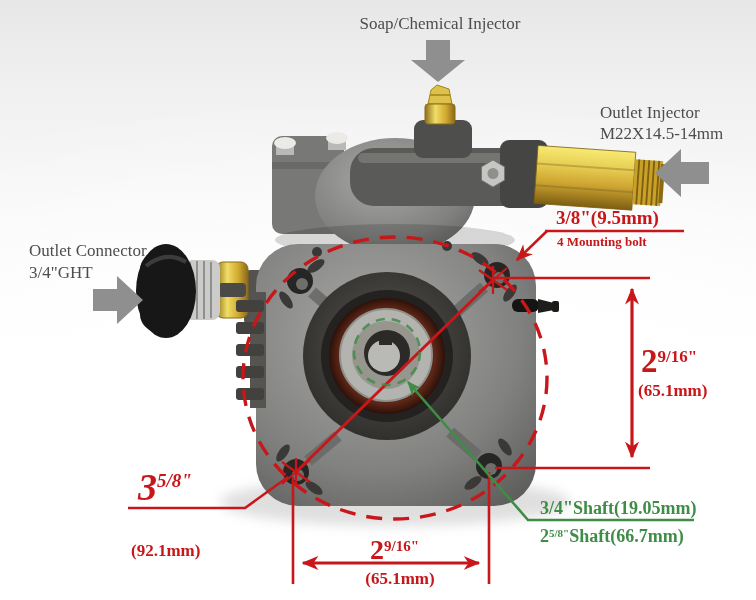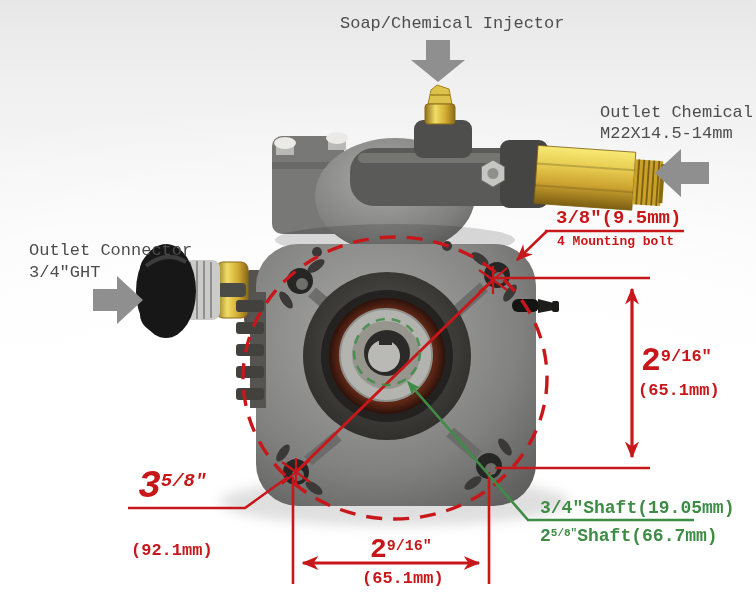--- a/index.html
+++ b/index.html
@@ -1,18 +1,18 @@
 <!DOCTYPE html>
 <html><head>
 <meta charset="utf-8">
 <style>
   html,body{margin:0;padding:0;background:#ffffff;}
   .stage{
     position:relative;width:756px;height:600px;overflow:hidden;
-    font-family:Liberation Mono, monospace;
+    font-family:Liberation Serif, serif;
     background:
       radial-gradient(130% 80% at 50% 96%, #ffffff 52%, rgba(255,255,255,0) 100%),
       linear-gradient(180deg,#e7e7e7 0%,#f0f0f0 14%,#fafafa 42%,#ffffff 72%);
   }
   svg.art{position:absolute;left:0;top:0;width:756px;height:600px;}
   .lbl{position:absolute;white-space:nowrap;}
   .gray{color:#4d4d4d;}
   .red{color:#c8171a;}
   .green{color:#3f8c46;}
   .soap-label{left:340px;top:14px;width:200px;text-align:center;font-size:17px;}
@@ -245,21 +245,21 @@
       </g>
       <g>
         <polygon points="143,300 117,276 117,289 93,289 93,311 117,311 117,324"></polygon>
       </g>
     </g>
   </svg>
 
   <div class="lbl gray soap-label">Soap/Chemical Injector</div>
 
   <div class="lbl gray outlet-label">
-    <div>Outlet Chemical</div>
+    <div>Outlet Injector</div>
     <div>M22X14.5-14mm</div>
   </div>
 
   <div class="lbl gray inlet-label">
     <div>Outlet Connector</div>
     <div>3/4"GHT</div>
   </div>
 
   <div class="lbl red bolt-size-label">3/8"(9.5mm)</div>
   <div class="lbl red bolt-count-label">4 Mounting bolt</div>

